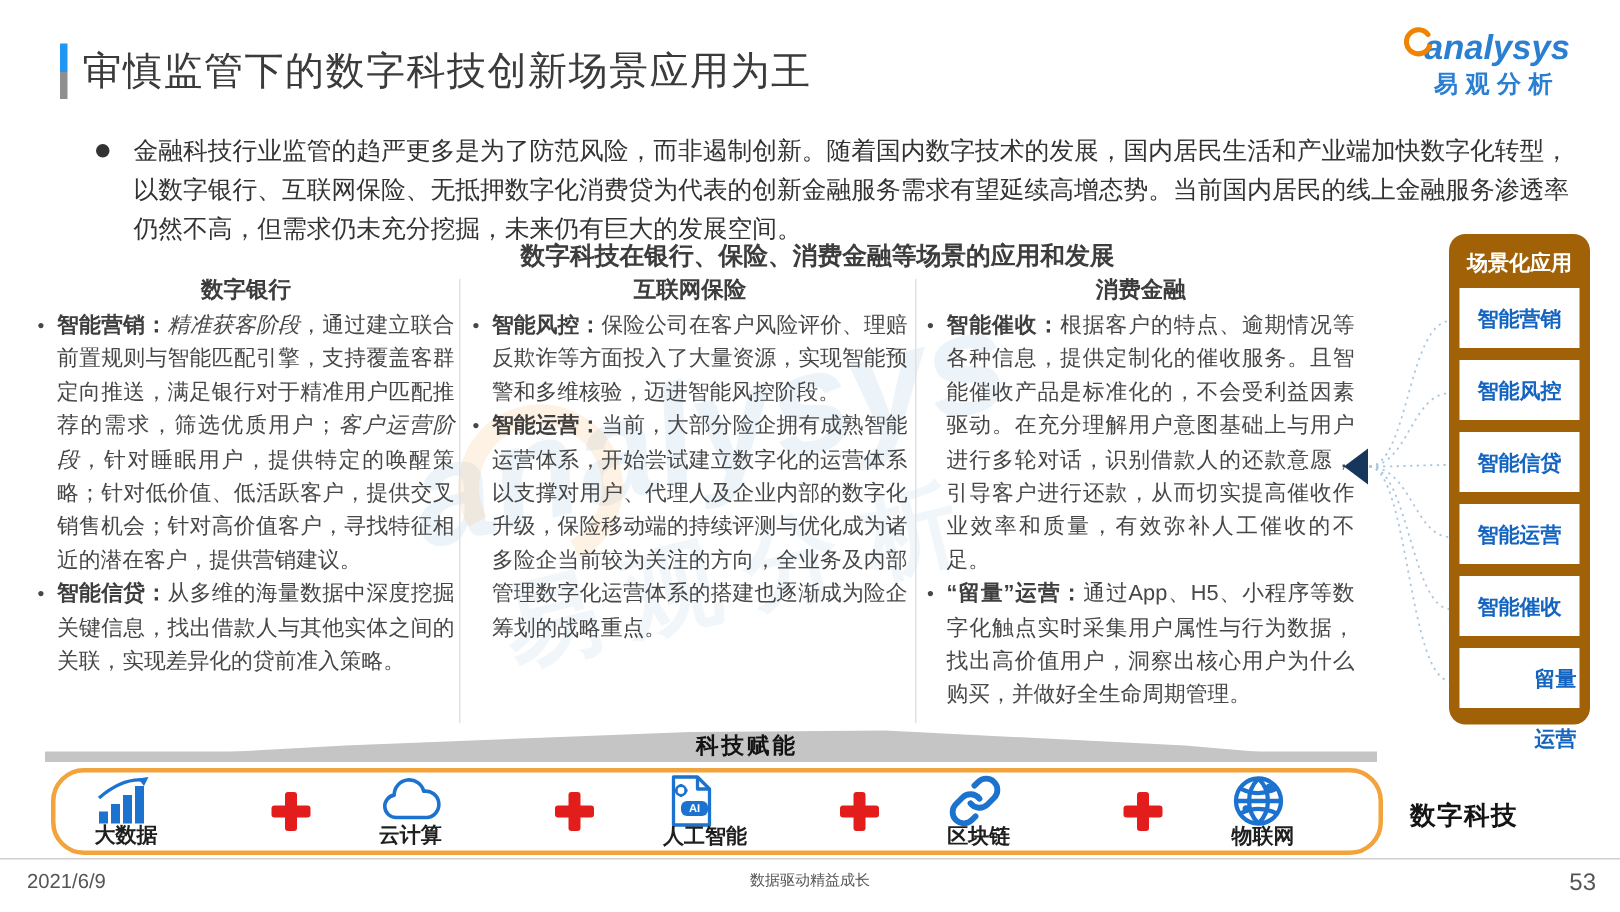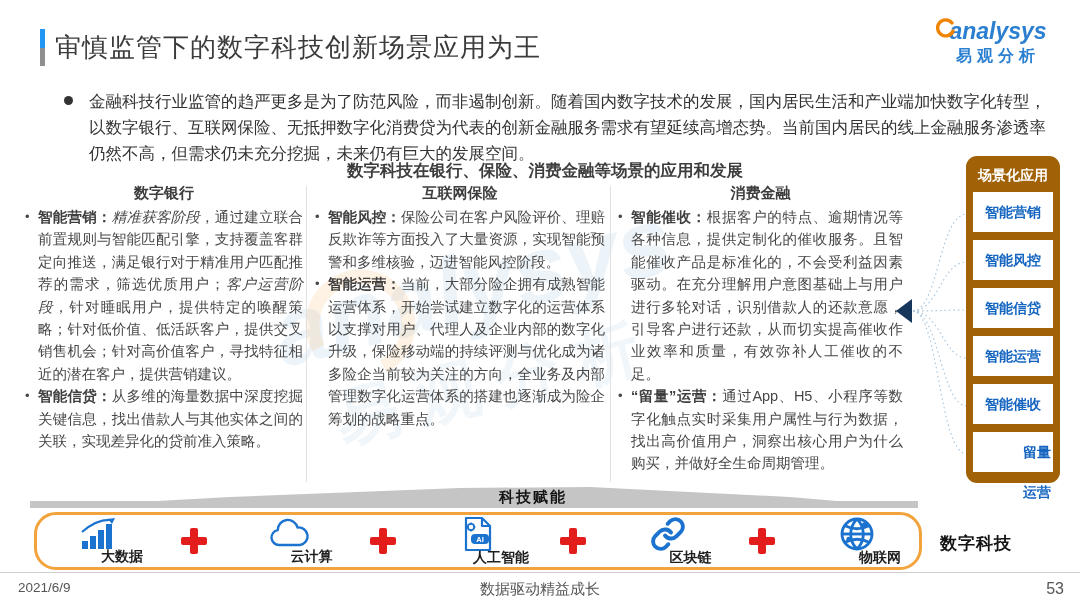--- a/index.html
+++ b/index.html
@@ -38,34 +38,34 @@
 
   
   .sidebar { position:absolute; left:966px; top:156px; width:94px; height:327px; background:#a16207; border-radius:11px; padding:11px 7px 9px; }
   .sidebar-title { color:#fff; font-size:14px; font-weight:700; text-align:center; margin-bottom:7px; }
   .scene-btn { background:#fff; border-radius:0; height:40px; line-height:40px; text-align:center; font-size:14px; font-weight:700; color:#1565c0; margin-bottom:8px; }
   .scene-btn:last-child { margin-bottom:0;padding-left:48px; }
   .connectors { position:absolute; left:893px; top:190px; }
 
   
   .band-svg { position:absolute; left:30px; top:484px; }
-  .band-label { position:absolute; left:499px; top:488px; font-size:15px; font-weight:700; color:#141414; letter-spacing:2px; }
+  .band-label { position:absolute; left:464px; top:488px; font-size:15px; font-weight:700; color:#141414; letter-spacing:2px; }
   .tech-box { position:absolute; left:34px; top:512px; width:888px; height:58px; border:3px solid #f2a33c; border-radius:22px; background:#fff; display:flex; align-items:center; justify-content:space-between; padding:0 26px 0 26px; }
-  .tech-item { display:flex; flex-direction:column; align-items:center; width:72px; }
-  .tech-item .t-label { font-size:14px; font-weight:600; color:#1f1f1f; margin-top:-3px; white-space:nowrap;margin-left:46px; }
+  .tech-item { display:flex; flex-direction:column; align-items:flex-start; width:72px; }
+  .tech-item .t-label { font-size:14px; font-weight:600; color:#1f1f1f; margin-top:-3px; white-space:nowrap; }
   .plus { position:relative; width:26px; height:26px; }
   .plus::before, .plus::after { content:""; position:absolute; background:#e31c1c; border-radius:2px; }
   .plus::before { left:9px;  top:0;  width:8px;  height:26px; }
   .plus::after  { left:0;  top:9px;  width:26px; height:8px; }
   .digital-label { position:absolute; left:940px; top:532px; font-size:17px; font-weight:700; color:#141414; letter-spacing:1px; }
 
   
   .footer-line { position:absolute; left:0; top:572px; width:1080px; height:1px; background:#cfcfcf; }
   .footer-date { position:absolute; left:18px; top:580px; font-size:13.5px; color:#555; }
-  .footer-slogan { position:absolute; left:0; top:580px; width:1080px; text-align:center; font-size:15px; color:#555; }
+  .footer-slogan { position:absolute; left:0; top:580px; width:1080px; text-align:center; font-size:10px; color:#555; }
   .footer-page { position:absolute; right:16px; top:580px; font-size:16px; color:#555; }
 
   
   .watermark { position:absolute; left:280px; top:230px; transform:rotate(-14deg); pointer-events:none; text-align:center; }
   .wm-en { font-size:96px; font-weight:700; font-style:italic; color:rgba(130,180,215,0.14); }
   .wm-cn { font-size:64px; font-weight:700; color:rgba(130,180,215,0.12); letter-spacing:18px; }
   .wm-arc { position:absolute; left:30px; top:10px; width:110px; height:110px; border:14px solid rgba(240,150,40,0.12); border-radius:50%; border-bottom-color:transparent; transform:rotate(30deg); }
 </style>
 </head>
 <body>

